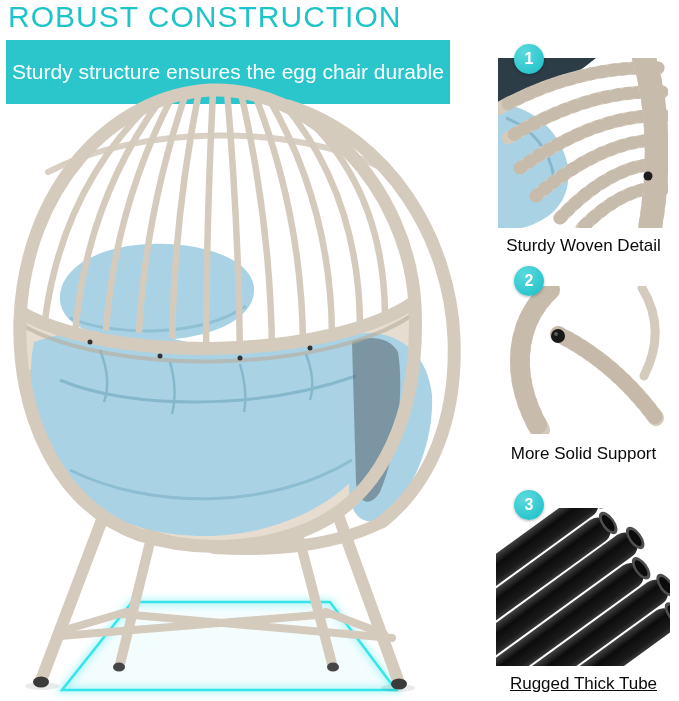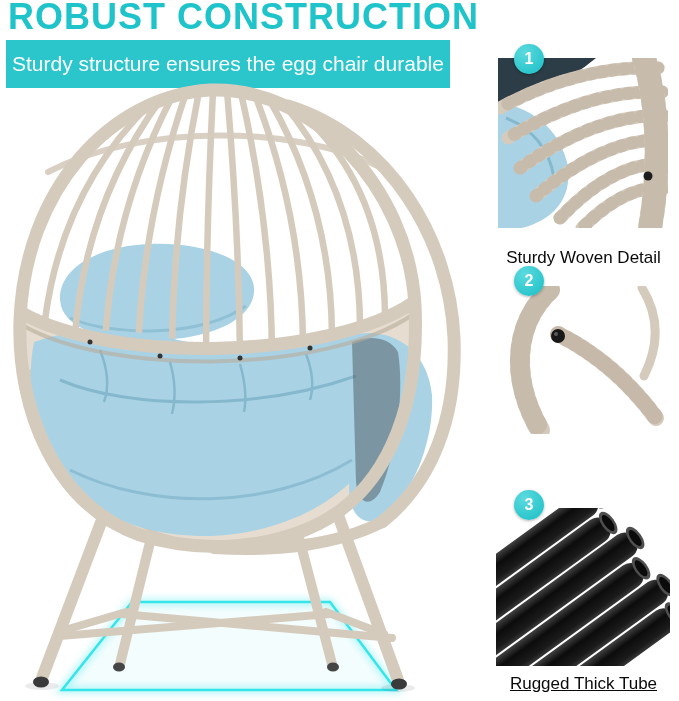--- a/index.html
+++ b/index.html
@@ -2,27 +2,27 @@
 <html style="--accent: #1fc3ca; --highlight: #2bc6cc; --frame: #d5cbbd; --frame-dark: #b9ac99; --cushion: #a9d3e5; --cushion-dark: #86b8cd; --glow: #35e5ea; --tube: #141414; --caption-text: #0a0a0a;"><head>
 <meta charset="utf-8">
 <style>
   html,body{margin:0;padding:0;}
   body{
     width:679px;height:701px;background:#fff;position:relative;overflow:hidden;
     font-family:"Liberation Sans", sans-serif;
   }
   .page{position:absolute;inset:0;}
   .title{
-    position:absolute;left:8px;top:0;font-size:36px;line-height:34px;
-    font-weight:bold;letter-spacing:1px;color:var(--accent,#1fc3ca);white-space:nowrap;
+    position:absolute;left:8px;top:0;font-size:30px;line-height:34px;
+    font-weight:normal;letter-spacing:1px;color:var(--accent,#1fc3ca);white-space:nowrap;
   }
   .subtitle-wrap{position:absolute;left:6px;top:40px;}
   .subtitle{
     display:inline-block;background:var(--highlight,#2bc6cc);color:#fff;
-    font-size:21px;line-height:26px;padding:11px 6px;white-space:nowrap;
+    font-size:21px;line-height:26px;padding:19px 6px;white-space:nowrap;
   }
   .chair{position:absolute;left:0;top:80px;width:480px;height:621px;}
   .chair svg{display:block;width:100%;height:100%;}
   .features{position:absolute;left:488px;top:40px;width:191px;height:661px;}
   .feature{position:absolute;left:0;width:100%;}
   .badge{
     position:absolute;width:30px;height:30px;border-radius:50%;
     background:radial-gradient(circle at 35% 28%, #5bdade, var(--highlight,#2bc6cc) 72%);
     color:#fff;font-weight:bold;font-size:16px;display:flex;align-items:center;justify-content:center;
     box-shadow:0 1px 3px rgba(0,0,0,.3);z-index:3;
@@ -158,39 +158,40 @@
             <path d="M166 58 C124 56 76 72 22 110" class="frd" stroke-width="13" stroke-dasharray="2 9" opacity="0.5"></path>
             <path d="M168 82 C130 80 88 96 38 138" class="frd" stroke-width="13" stroke-dasharray="2 9" opacity="0.5"></path>
             <path d="M168 106 C136 104 100 120 62 160" class="frd" stroke-width="13" stroke-dasharray="2 9" opacity="0.5"></path>
             <path d="M166 130 C140 128 112 142 84 170" class="frd" stroke-width="13" stroke-dasharray="2 9" opacity="0.5"></path>
             <path d="M146 0 C160 46 163 108 152 170" class="fr" stroke-width="24"></path>
             <path d="M146 0 C160 46 163 108 152 170" class="frd" stroke-width="24" stroke-dasharray="3 8" opacity="0.5"></path>
           </g>
           <circle cx="150" cy="118" r="4.5" fill="#1d1d1d"></circle>
         </svg>
       </div>
-      <div class="caption" style="top:196px;margin-top:12px;">Sturdy Woven Detail</div>
+      <div class="caption" style="top:196px;">Sturdy Woven Detail</div>
     </div>
 
     <div class="feature" style="top:226px;height:206px;">
       <div class="badge" style="left:26px;top:0;">2</div>
       <div class="thumb" style="left:10px;top:20px;width:170px;height:148px;">
         <svg viewBox="0 0 170 148" xmlns="http://www.w3.org/2000/svg">
           <rect width="170" height="148" fill="#fff"></rect>
           <g stroke-linecap="round">
             <path d="M52 4 C16 38 12 92 42 144" class="fr" stroke-width="20"></path>
             <path d="M52 4 C16 38 12 92 42 144" class="frd" stroke-width="20" stroke-dasharray="3 8" opacity="0.5"></path>
             <path d="M144 2 C160 28 162 58 146 90" class="fr" stroke-width="9"></path>
             <path d="M60 48 C96 66 130 94 158 132" class="fr" stroke-width="16"></path>
             <path d="M60 48 C96 66 130 94 158 132" class="frd" stroke-width="16" stroke-dasharray="2 7" opacity="0.55"></path>
           </g>
           <circle cx="60" cy="50" r="7" fill="#181818"></circle>
           <circle cx="58" cy="48" r="2" fill="#5a5a5a"></circle>
         </svg>
       </div>
+      <div class="caption" style="top:178px;">More Solid Support</div>
     </div>
 
     <div class="feature" style="top:450px;height:211px;">
       <div class="badge" style="left:26px;top:0;">3</div>
       <div class="thumb" style="left:8px;top:18px;width:174px;height:158px;">
         <svg viewBox="0 0 174 158" xmlns="http://www.w3.org/2000/svg">
           <defs>
             <linearGradient id="tg" x1="0" y1="0" x2="0" y2="1">
               <stop offset="0" stop-color="#414141"></stop>
               <stop offset="0.35" stop-color="#0c0c0c"></stop>

